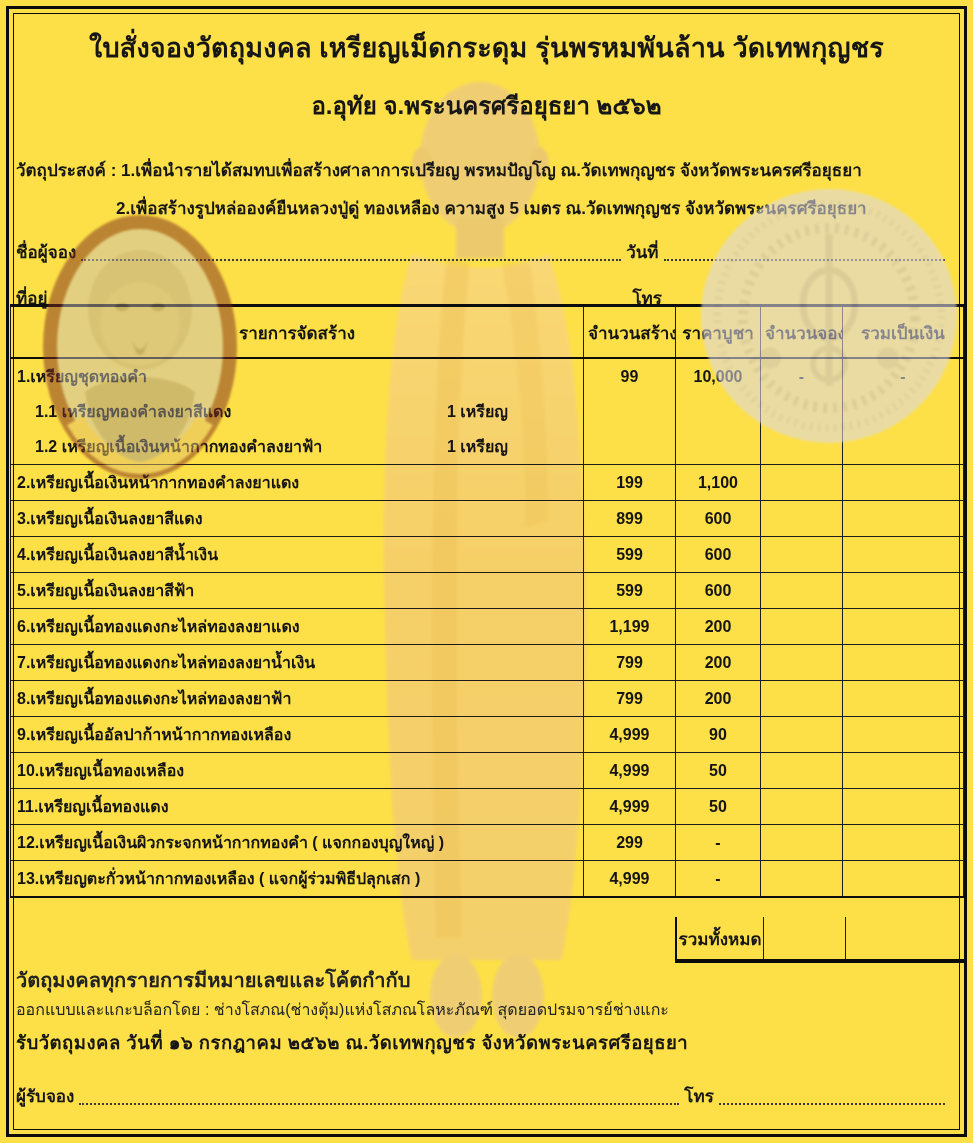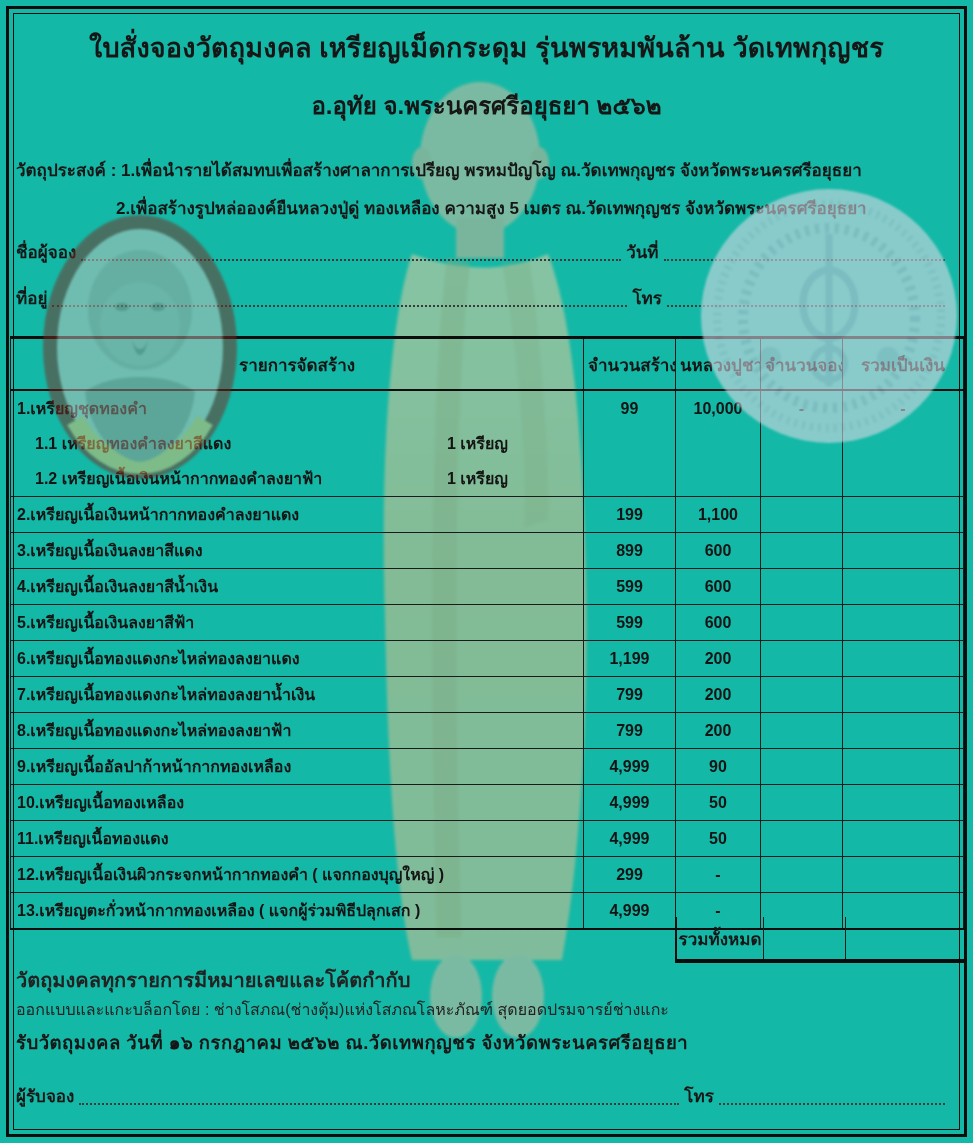--- a/index.html
+++ b/index.html
@@ -4,21 +4,21 @@
 <style>
   html,body{margin:0;padding:0;}
   body{
     font-family:"Liberation Sans", sans-serif;
     background:#e9e7e3;
   }
   #page{
     position:relative;
     width:973px;height:1143px;
     margin:0 auto;
-    background:#14b8a6;
+    background:#fde047;
     overflow:hidden;
     color:#161616;
   }
   
   .frame-outer{position:absolute;inset:6px;border:3px solid #0c0c0c;pointer-events:none;z-index:3;}
   .frame-inner{position:absolute;inset:13px;border:1px solid #0c0c0c;pointer-events:none;z-index:3;}
 
   .layer-content{position:absolute;inset:0;z-index:1;}
   .layer-under{position:absolute;inset:0;z-index:0;}
   .layer-over{position:absolute;inset:0;z-index:2;pointer-events:none;}
@@ -39,21 +39,21 @@
   .formline{display:flex;align-items:flex-end;font-size:17px;font-weight:bold;}
   .formline .lbl{white-space:nowrap;font-family:Liberation Mono, monospace;}
   .dots{border-bottom:2.6px dotted #3a3a3a;height:1px;margin:0 5px 4px 5px;}
 
   .row-name{left:16px;top:238px;width:934px;}
   .row-addr{left:16px;top:284px;width:934px;}
   .row-receiver{left:16px;top:1082px;width:934px;}
 
   
   table.order{
-    position:absolute;left:10px;top:336px;width:953px;
+    position:absolute;left:10px;top:304px;width:953px;
     border-collapse:collapse;table-layout:fixed;
     font-size:16px;font-weight:bold;color:#141414;
   }
   table.order th, table.order td{
     border-left:1px solid #1b1b1b;border-right:1px solid #1b1b1b;
     padding:0 4px;overflow:hidden;white-space:nowrap;
   }
   table.order thead th{
     border-top:3px solid #0d0d0d;border-bottom:2px solid #0d0d0d;
     height:50px;font-size:17px;text-align:center;
@@ -153,21 +153,21 @@
         <col class="w-item">
           <col class="w-made">
           <col class="w-price">
           <col class="w-res">
           <col class="w-total">
       </colgroup>
       <thead>
         <tr>
           <th>รายการจัดสร้าง</th>
           <th>จำนวนสร้าง</th>
-          <th>นหลวงปูชา</th>
+          <th>ราคาบูชา</th>
           <th>จำนวนจอง</th>
           <th>รวมเป็นเงิน</th>
         </tr>
       </thead>
       <tbody>
           <tr class="no-bottom">
             <td class="c-item"><span>1.เหรียญชุดทองคำ</span></td>
             <td class="c-num">99</td>
             <td class="c-num">10,000</td>
             <td class="c-num">-</td>

